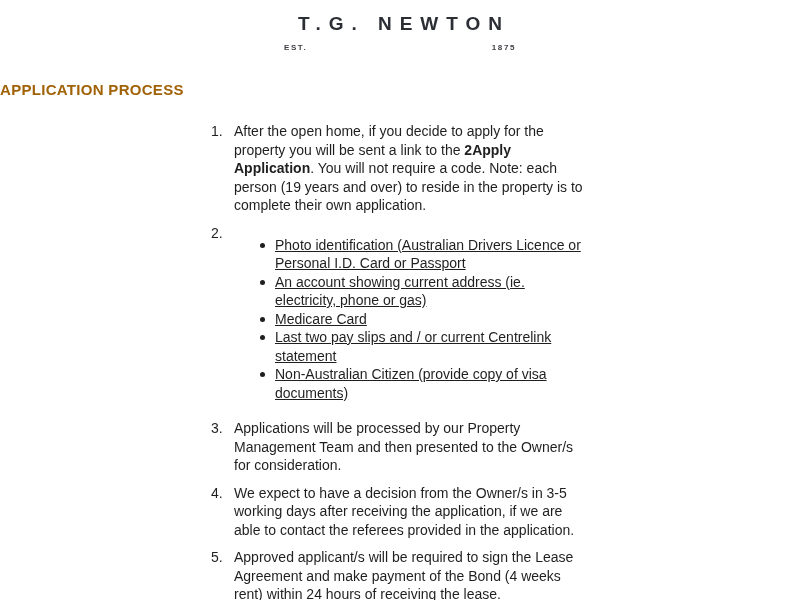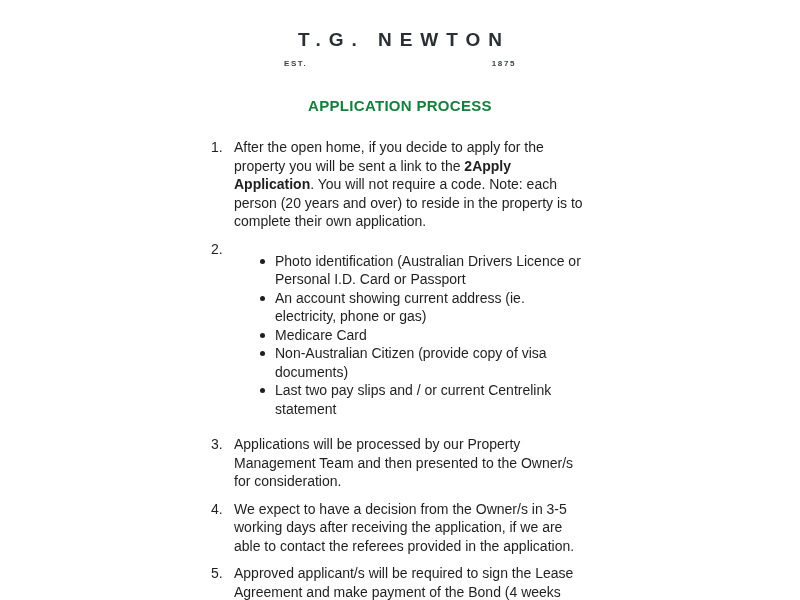--- a/index.html
+++ b/index.html
@@ -8,21 +8,21 @@
     width: 800px;
     height: 600px;
     background: #ffffff;
     color: #1f1f1f;
     font-family: "Liberation Sans", "DejaVu Sans", sans-serif;
     overflow: hidden;
   }
   .page { padding-top: 13px; }
 
   
-  .brand { width: 240px; margin: 16px auto; }
+  .brand { width: 240px; margin: 0 auto; }
   .brand-name {
     font-size: 19px;
     font-weight: 600;
     letter-spacing: 0.42em;
     color: #2b2e34;
     text-align: center;
     white-space: nowrap;
     padding-left: 0.42em; 
   }
   .est-row {
@@ -32,42 +32,42 @@
     justify-content: space-between;
     font-size: 8px;
     font-weight: 600;
     letter-spacing: 1.6px;
     color: #3c3f45;
   }
 
   
   .doc-title {
     margin: 29px 0 0;
-    text-align: center;
+    text-align: left;
     font-size: 15px;
     font-weight: 700;
     letter-spacing: 0.3px;
-    color: #15803d;
+    color: #a16207;
   }
 
   
   .content {
     width: 378px;
     margin: 24px auto 0;
     font-size: 14px;
     line-height: 18.5px;
   }
   .step { display: flex; margin-bottom: 9px; }
   .step-number { width: 23px; flex-shrink: 0; }
   .step-text { flex: 1; }
   .step-text b { font-weight: 700; }
 
   
   .doc-list { margin: 12px 0 8px 26px; padding: 0; list-style: none; }
-  .doc-item { display: flex; }
+  .doc-item { display: flex; text-decoration: underline; }
   .bullet-dot {
     width: 5px; height: 5px;
     border-radius: 50%;
     background: #1f1f1f;
     flex-shrink: 0;
     margin: 7px 10px 0 0;
   }
   .doc-item-text { flex: 1; }
 </style>
 </head>
@@ -82,46 +82,46 @@
       <span>1875</span>
     </div>
   </div>
 
   <h1 class="doc-title">APPLICATION PROCESS</h1>
 
   <div class="content">
 
     <div class="step">
       <span class="step-number">1.</span>
-      <span class="step-text"><span>After the open home, if you decide to apply for the property you will be sent a link to the </span><b>2Apply Application</b><span>. You will not require a code. Note: each person (20 years and over) to reside in the property is to complete their own application.</span></span>
+      <span class="step-text"><span>After the open home, if you decide to apply for the property you will be sent a link to the </span><b>2Apply Application</b><span>. You will not require a code. Note: each person (19 years and over) to reside in the property is to complete their own application.</span></span>
     </div>
 
     <div class="step">
       <span class="step-number">2.</span>
       <span class="step-text">
         <ul class="doc-list">
           <li class="doc-item">
             <span class="bullet-dot"></span>
             <span class="doc-item-text">Photo identification (Australian Drivers Licence or Personal I.D. Card or Passport</span>
           </li>
           <li class="doc-item">
             <span class="bullet-dot"></span>
             <span class="doc-item-text">An account showing current address (ie. electricity, phone or gas)</span>
           </li>
           <li class="doc-item">
             <span class="bullet-dot"></span>
             <span class="doc-item-text">Medicare Card</span>
           </li>
           <li class="doc-item">
             <span class="bullet-dot"></span>
-            <span class="doc-item-text">Non-Australian Citizen (provide copy of visa documents)</span>
+            <span class="doc-item-text">Last two pay slips and / or current Centrelink statement</span>
           </li>
           <li class="doc-item">
             <span class="bullet-dot"></span>
-            <span class="doc-item-text">Last two pay slips and / or current Centrelink statement</span>
+            <span class="doc-item-text">Non-Australian Citizen (provide copy of visa documents)</span>
           </li>
         </ul>
       </span>
     </div>
 
     <div class="step">
       <span class="step-number">3.</span>
       <span class="step-text">Applications will be processed by our Property Management Team and then presented to the Owner/s for consideration.</span>
     </div>
 

